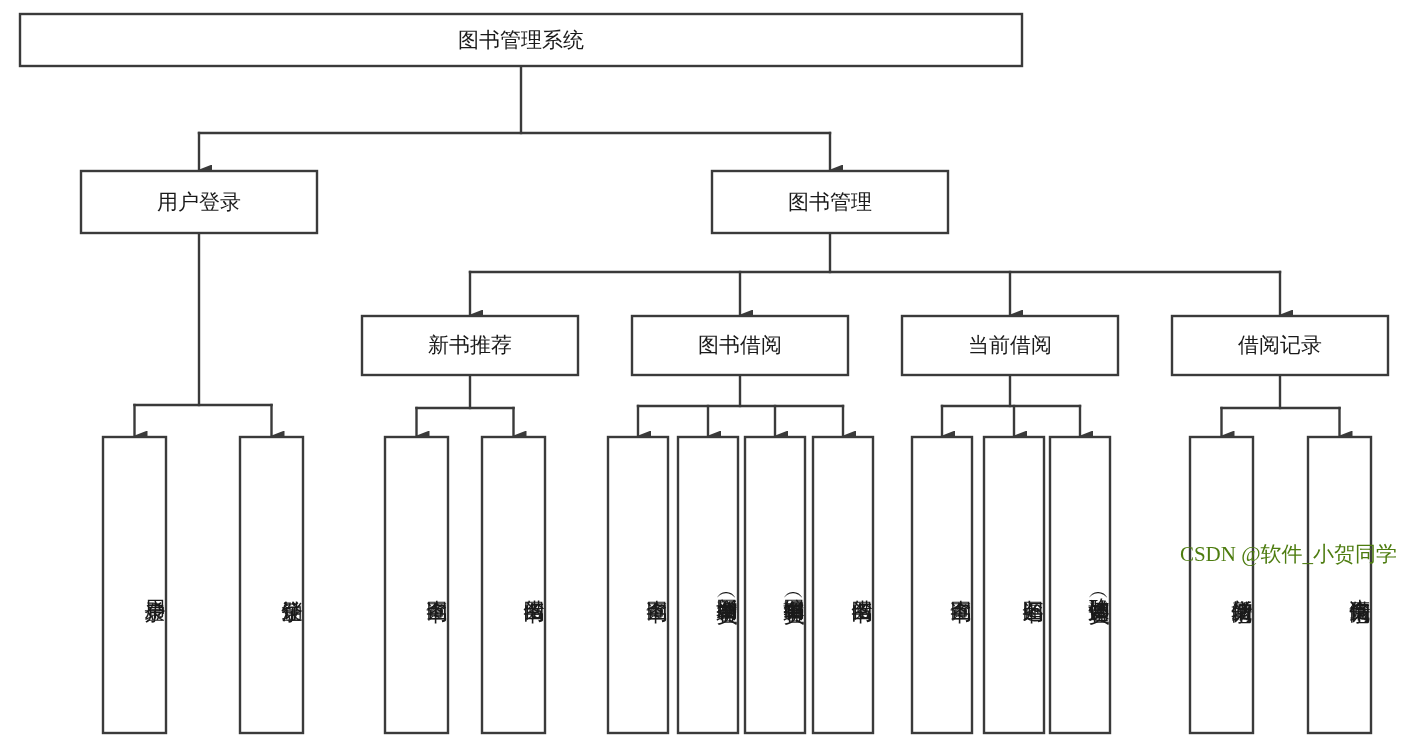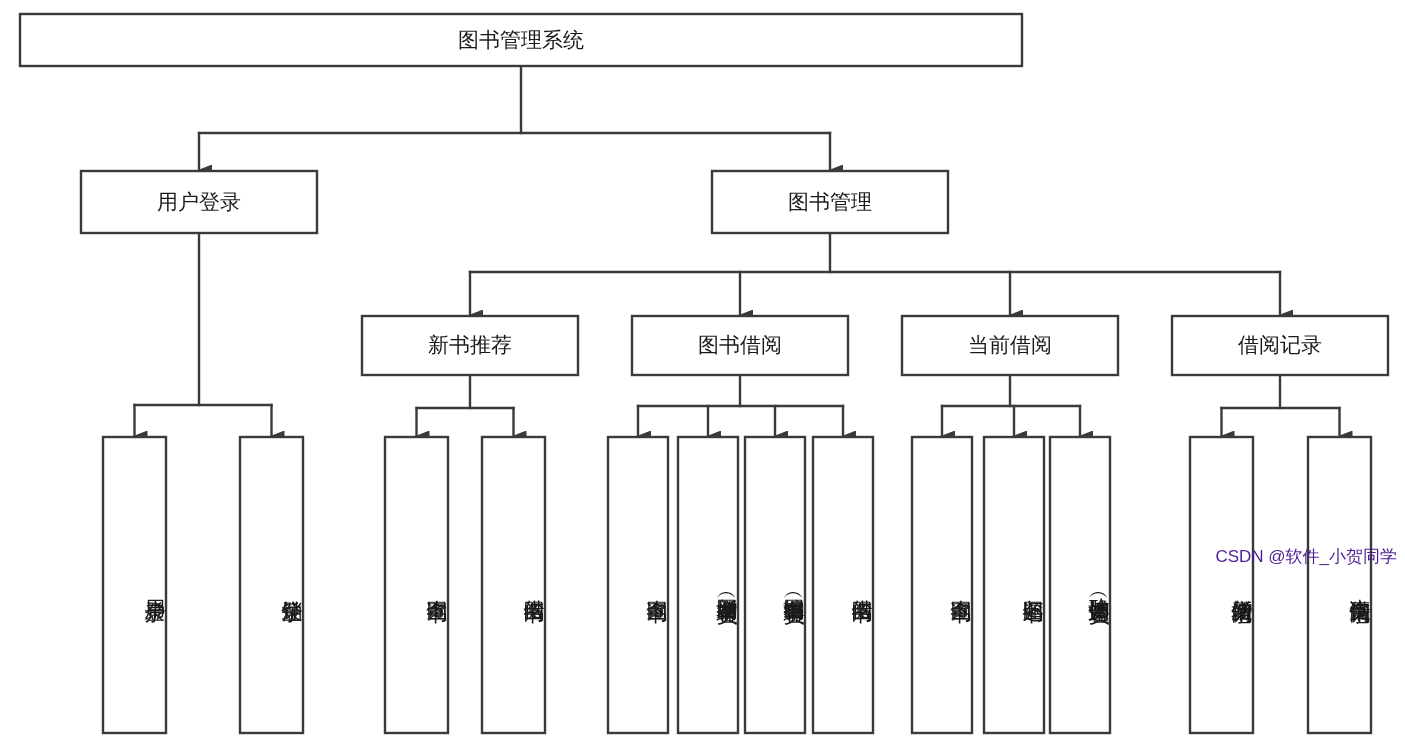--- a/index.html
+++ b/index.html
@@ -61,23 +61,23 @@
     display: flex;
     align-items: flex-start;
     justify-content: center;
     white-space: nowrap;
     pointer-events: none;
   }
   .watermark {
     position: absolute;
     right: 8px;
     bottom: 4px;
-    font-family: Liberation Sans, sans-serif;
-    font-size: 17px;
-    color: #4c1d95;
+    font-family: Liberation Serif, serif;
+    font-size: 21px;
+    color: #4d7c0f;
     white-space: nowrap;
   }
 </style>
 </head>
 <body>
 
 <div id="diagram-root">
 
   <svg id="tree-svg" viewBox="0 0 1405 747">
     <defs>

